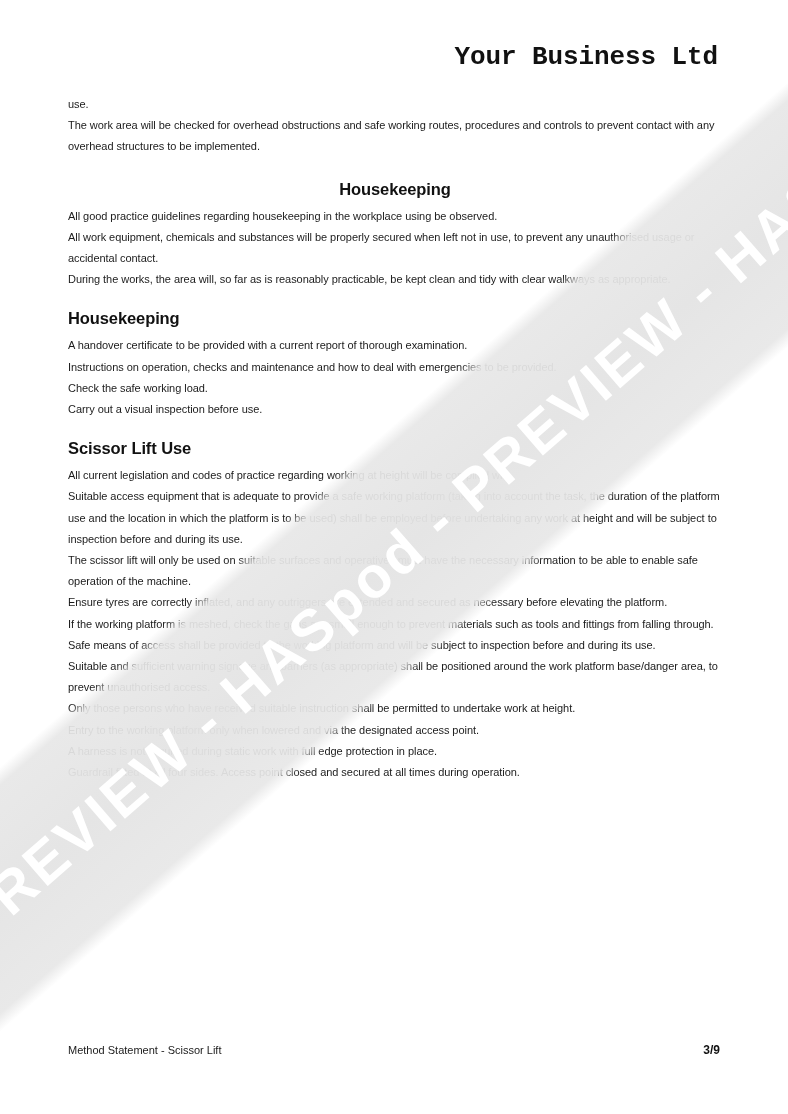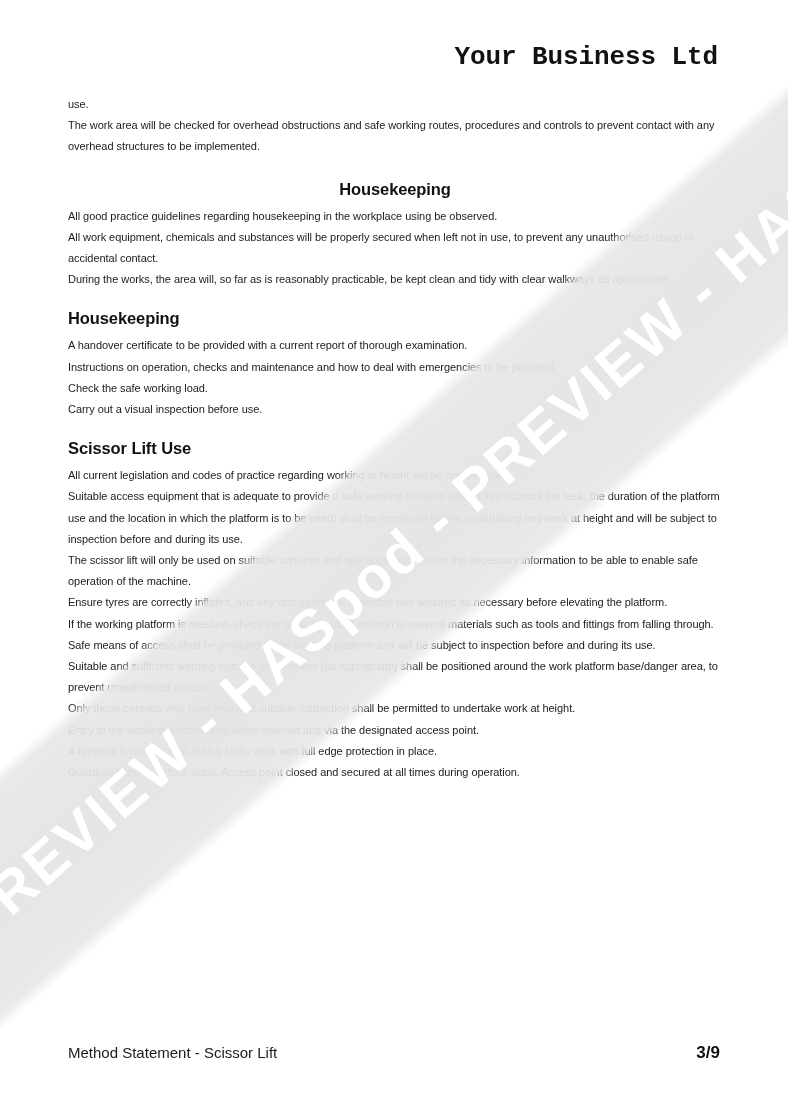--- a/index.html
+++ b/index.html
@@ -100,25 +100,25 @@
     position: absolute;
     left: 68px;
     right: 68px;
     top: 1043px;
     display: flex;
     justify-content: space-between;
     align-items: baseline;
     z-index: 8;
   }
   .footer-title {
-    font-size: 15px;
+    font-size: 11px;
     color: #1b1b1b;
   }
   .footer-page {
-    font-size: 17px;
+    font-size: 12px;
     font-weight: 700;
     color: #111111;
   }
 </style>
 </head>
 <body>
 
 <div class="page">
 
   <div class="doc-header">

